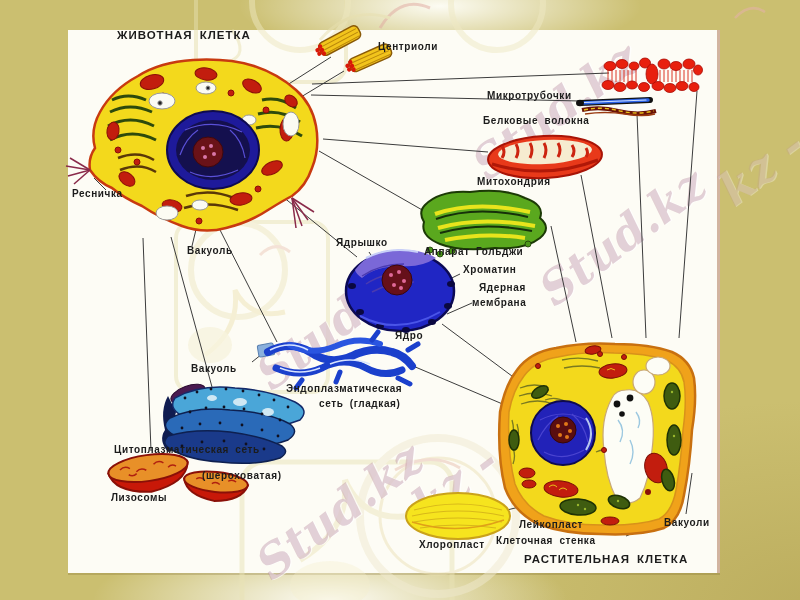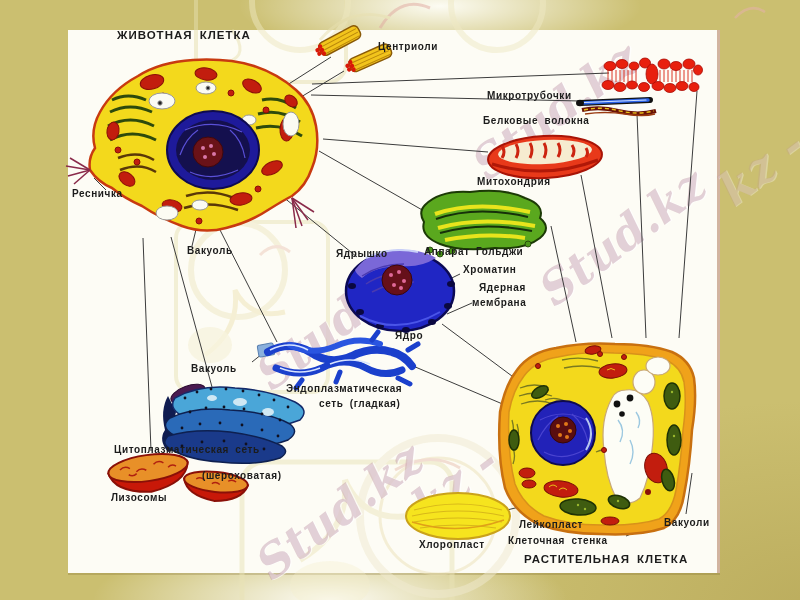--- a/index.html
+++ b/index.html
@@ -489,30 +489,30 @@
 </div>
 
 <div id="label-layer">
   <div class="lbl title" style="left:117px;top:29px">ЖИВОТНАЯ КЛЕТКА</div>
   <div class="lbl" style="left:378px;top:41px">Центриоли</div>
   <div class="lbl" style="left:487px;top:90px">Микротрубочки</div>
   <div class="lbl" style="left:483px;top:115px">Белковые волокна</div>
   <div class="lbl" style="left:477px;top:176px">Митохондрия</div>
   <div class="lbl" style="left:72px;top:188px">Ресничка</div>
   <div class="lbl" style="left:187px;top:245px">Вакуоль</div>
-  <div class="lbl" style="left:336px;top:248px">Ядрышко</div>
+  <div class="lbl" style="left:336px;top:237px">Ядрышко</div>
   <div class="lbl" style="left:424px;top:246px">Аппарат Гольджи</div>
   <div class="lbl" style="left:463px;top:264px">Хроматин</div>
   <div class="lbl" style="left:479px;top:282px">Ядерная</div>
   <div class="lbl" style="left:472px;top:297px">мембрана</div>
   <div class="lbl" style="left:395px;top:330px">Ядро</div>
   <div class="lbl" style="left:191px;top:363px">Вакуоль</div>
   <div class="lbl" style="left:286px;top:383px">Эндоплазматическая</div>
   <div class="lbl" style="left:319px;top:398px">сеть (гладкая)</div>
   <div class="lbl" style="left:114px;top:444px">Цитоплазматическая сеть</div>
   <div class="lbl" style="left:202px;top:470px">(шероховатая)</div>
   <div class="lbl" style="left:111px;top:492px">Лизосомы</div>
   <div class="lbl" style="left:419px;top:539px">Хлоропласт</div>
   <div class="lbl" style="left:519px;top:519px">Лейкопласт</div>
   <div class="lbl" style="left:664px;top:517px">Вакуоли</div>
-  <div class="lbl" style="left:508px;top:535px">Клеточная стенка</div>
+  <div class="lbl" style="left:496px;top:535px">Клеточная стенка</div>
   <div class="lbl title" style="left:524px;top:553px">РАСТИТЕЛЬНАЯ КЛЕТКА</div>
 </div>
 
 </body></html>

